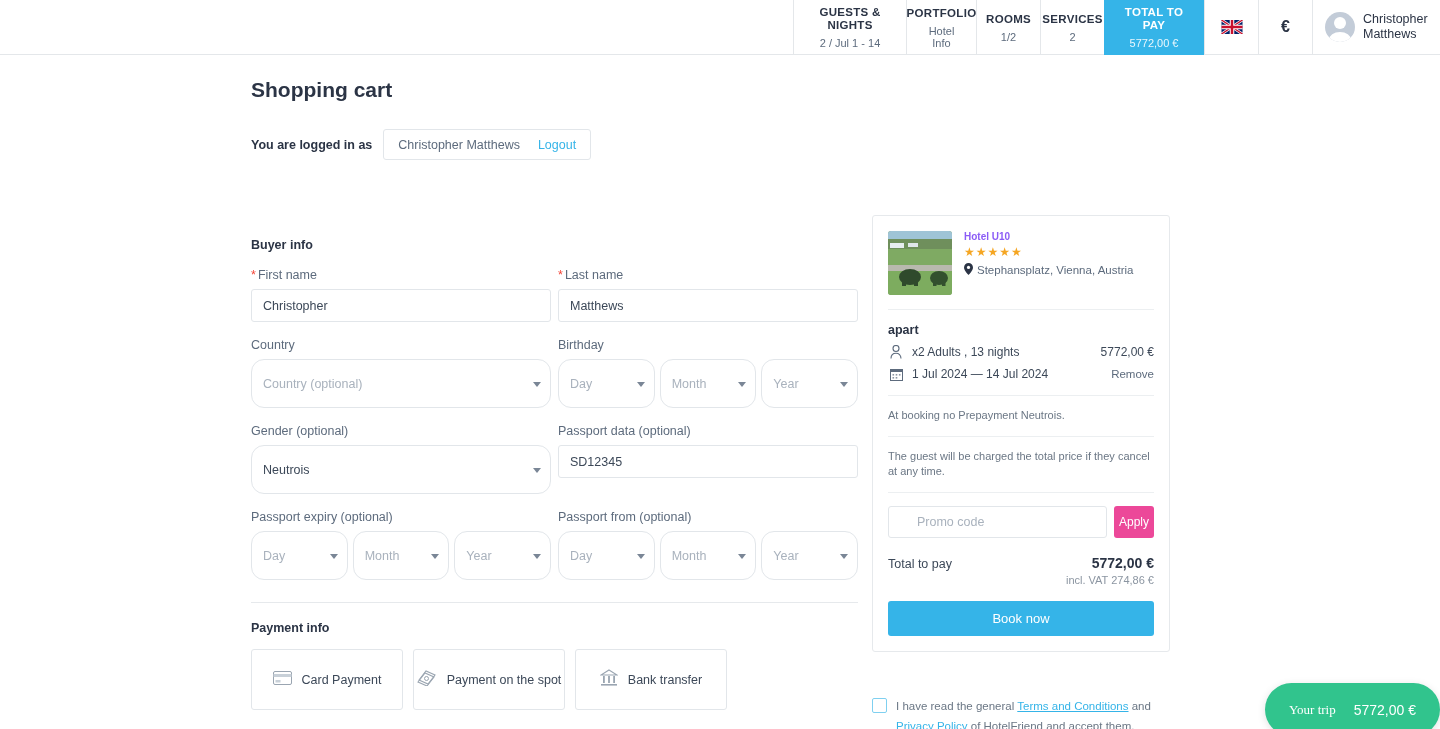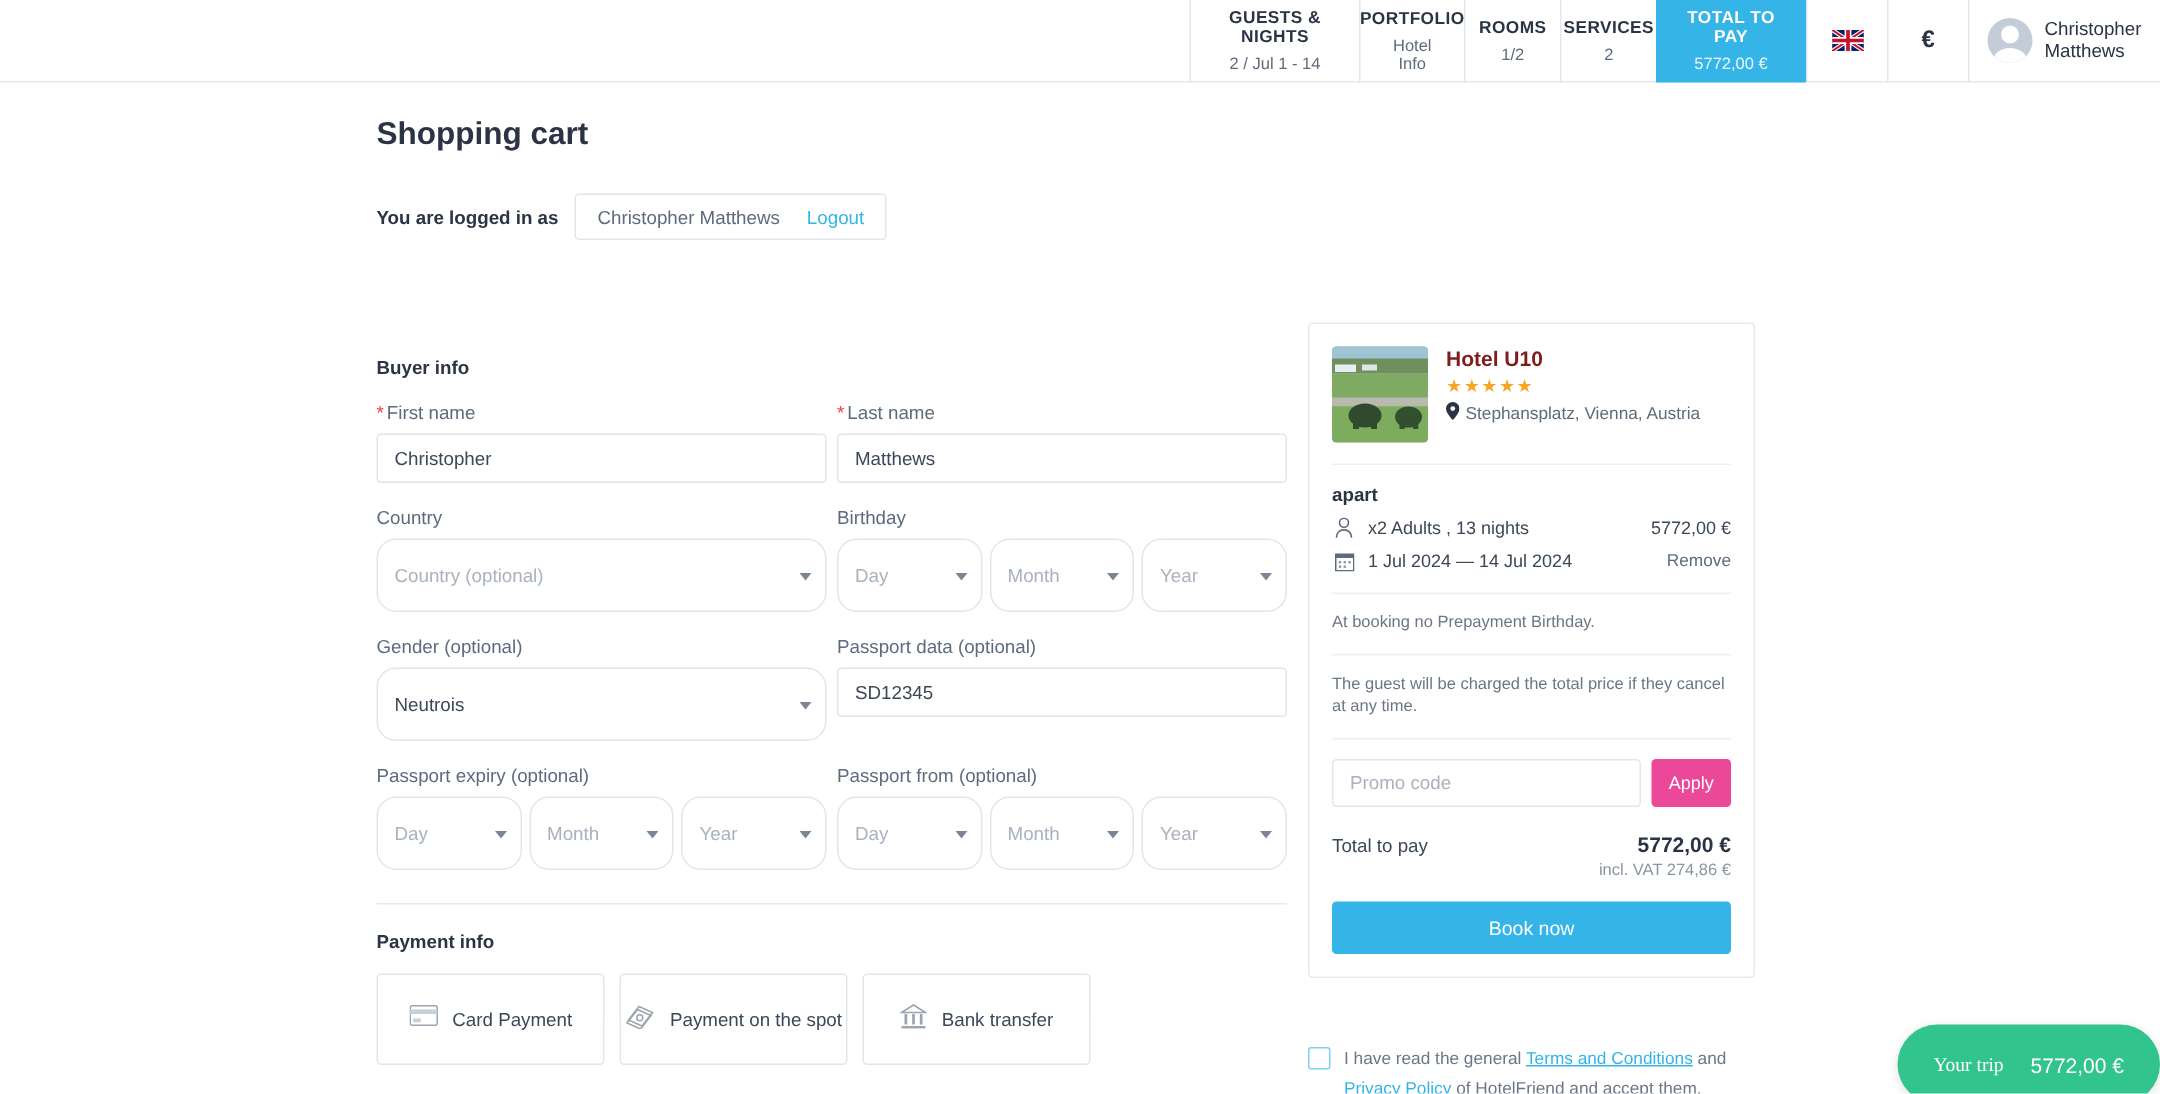--- a/index.html
+++ b/index.html
@@ -126,41 +126,41 @@
   
   .summary {
     position:absolute; left:872px; top:160px; width:298px;
     background:#fff; border:1px solid #e6e9ec; border-radius:3px; padding:15px;
   }
   .hotel-top { display:flex; gap:12px; }
   .thumb {
     width:64px; height:64px; border-radius:3px; flex:0 0 auto; overflow:hidden;
     position:relative; background:#7fa86a;
   }
-  .hotel-name { font-size:14px; font-weight:bold; color:#7f1d1d; }
+  .hotel-name { font-size:10px; font-weight:bold; color:#8b5cf6; }
   .stars { color:#f5a623; font-size:12px; letter-spacing:1px; margin-top:3px; }
   .hotel-addr {
     font-size:11.5px; color:#5d6b7d; margin-top:4px;
     display:flex; align-items:center; gap:4px;
   }
   .sum-div { height:1px; background:#eceff1; margin:14px 0 0 0; }
   .room-type { font-size:12.5px; font-weight:bold; color:#2b3445; margin-top:13px; }
   .room-line {
     display:flex; align-items:center; margin-top:8px; font-size:12px; color:#3c4858;
   }
   .room-line .ic { width:16px; display:flex; justify-content:center; flex:0 0 auto; }
   .room-line .txt { margin-left:8px; }
   .room-line .right { margin-left:auto; font-size:12px; color:#3c4858; }
   .room-line .remove { margin-left:auto; font-size:11.5px; color:#5d6b7d; cursor:pointer; }
   .note { font-size:11px; color:#6b7785; line-height:15px; }
   .note-wrap { margin-top:12px; }
   .promo-row { display:flex; gap:7px; margin-top:13px; }
   .promo-inp {
     flex:1 1 auto; height:32px; border:1px solid #e2e6ea; border-radius:3px;
-    padding:0 11px; font-size:12.5px; color:#3b82f6; outline:none;
+    padding:0 28px; font-size:12.5px; color:#3b82f6; outline:none;
     font-family:"Liberation Sans", sans-serif;
   }
   .promo-inp::placeholder { color:#a9b2bd; }
   .apply-btn {
     width:53px; height:32px; background:#ec4899; color:#fff; border:none;
     border-radius:3px; font-size:12px; cursor:pointer;
     font-family:"Liberation Sans", sans-serif;
   }
   .total-row { display:flex; align-items:baseline; margin-top:17px; }
   .total-label { font-size:12.5px; color:#3c4858; }
@@ -451,21 +451,21 @@
             <rect x="2.5" y="9" width="1.6" height="1.6" fill="#8c96a3"></rect>
             <rect x="5.7" y="9" width="1.6" height="1.6" fill="#8c96a3"></rect>
           </svg>
         </span>
         <span class="txt">1 Jul 2024 — 14 Jul 2024</span>
         <span class="remove">Remove</span>
       </div>
 
       <div class="sum-div" style="margin-top:14px;"></div>
       <div class="note-wrap">
-        <div class="note">At booking no Prepayment Birthday.</div>
+        <div class="note">At booking no Prepayment Neutrois.</div>
       </div>
       <div class="sum-div" style="margin-top:13px;"></div>
       <div class="note-wrap">
         <div class="note">The guest will be charged the total price if they cancel at any time.</div>
       </div>
       <div class="sum-div" style="margin-top:13px;"></div>
 
       <div class="promo-row">
         <input class="promo-inp" placeholder="Promo code" style="">
         <button class="apply-btn">Apply</button>

